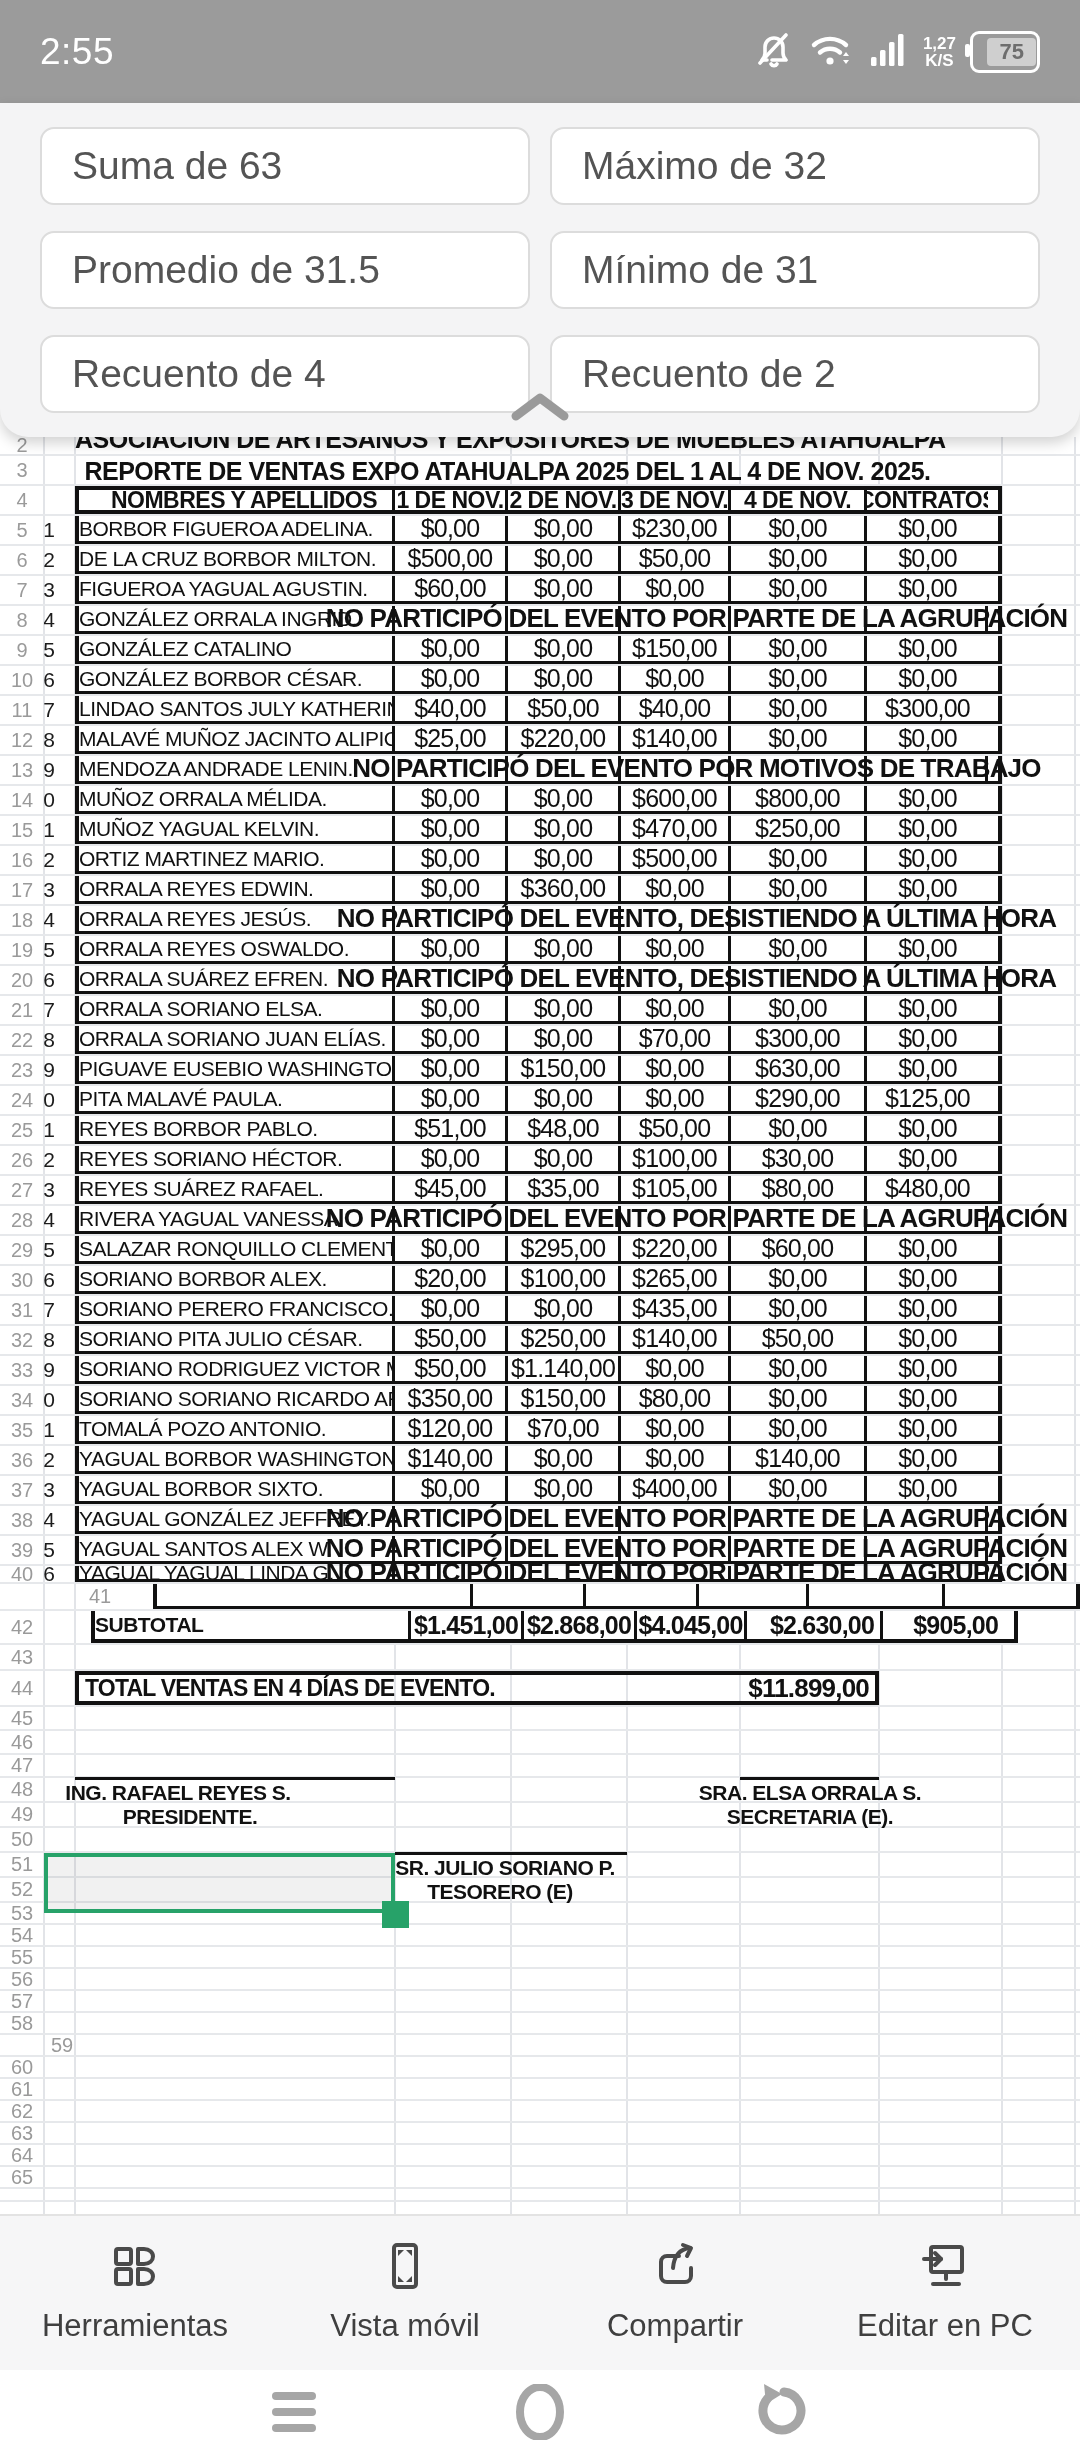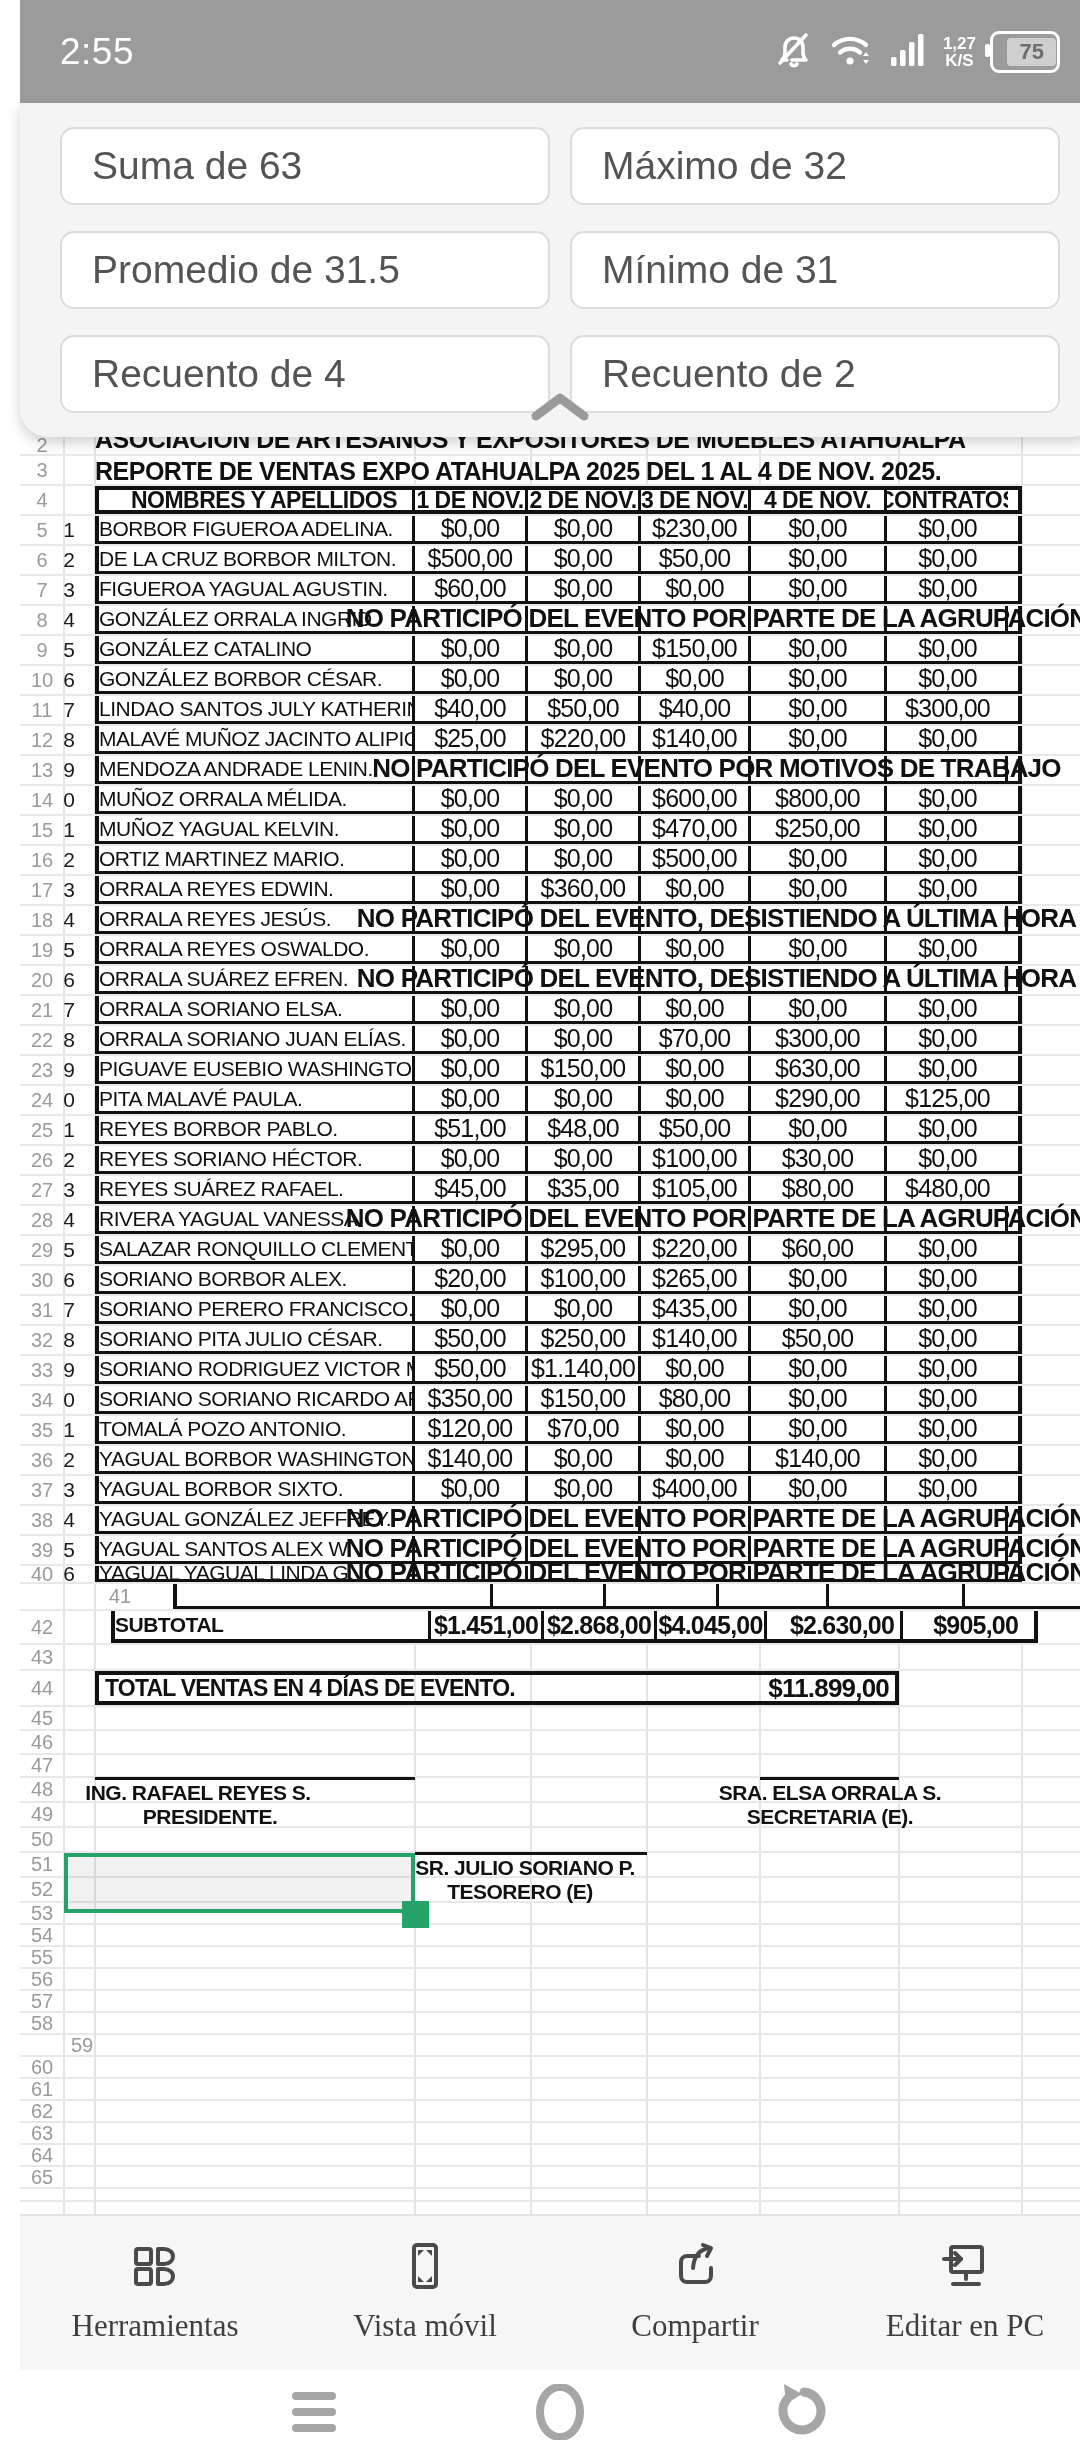--- a/index.html
+++ b/index.html
@@ -1,18 +1,18 @@
 <!DOCTYPE html>
 <html><head>
 <meta charset="utf-8">
 <style>
   html,body{margin:0;padding:0;}
   body{width:1080px;height:2460px;position:relative;overflow:hidden;background:#fff;
        font-family:"Liberation Sans",sans-serif;-webkit-font-smoothing:antialiased;}
-  #screen{position:absolute;inset:0;margin-left:20px;}
+  #screen{position:absolute;inset:0;}
 
   
   .status-bar{position:absolute;left:0;top:0;width:1080px;height:103px;background:#9b9b9b;
               display:flex;align-items:center;justify-content:space-between;padding:0 40px;box-sizing:border-box;}
   .sb-time{color:#fff;font-size:37px;font-weight:400;letter-spacing:.5px;}
   .sb-right{display:flex;align-items:center;gap:14px;}
   .kbs{color:#fff;font-size:17px;font-weight:700;line-height:17px;text-align:center;}
   .battery{position:relative;width:64px;height:36px;border:3px solid #fff;border-radius:9px;display:flex;align-items:center;justify-content:flex-end;}
   .battery .nub{position:absolute;left:-8px;top:10px;width:5px;height:13px;background:#fff;border-radius:2px;}
   .battery .fill{width:76%;height:28px;margin-right:1px;background:#cfcfcf;border-radius:4px;
@@ -36,38 +36,38 @@
   .tbl{flex:0 0 927px;display:flex;background:#fff;border-left:4px solid #111;border-right:4px solid #111;
        border-bottom:3px solid #111;box-sizing:border-box;position:relative;z-index:2;}
   .cell{display:flex;align-items:center;justify-content:center;box-sizing:border-box;border-right:3px solid #111;
         font-size:25px;color:#111;letter-spacing:-0.8px;white-space:nowrap;overflow:hidden;}
   .cell:last-child{border-right:none;}
   .c-name{width:316px;justify-content:flex-start;font-size:21px;letter-spacing:-0.5px;}
   .c-1{width:113px;}.c-2{width:113px;}.c-3{width:110px;}.c-4{width:136px;}.c-5{width:121px;}
   .hdr .cell{font-weight:700;font-size:23px;letter-spacing:-0.5px;}
   .note-overlay{position:absolute;left:316px;right:0;top:0;bottom:0;display:flex;align-items:center;justify-content:center;
                 font-weight:700;font-size:26px;letter-spacing:-0.8px;color:#111;z-index:3;white-space:nowrap;}
-  .titlerow{position:absolute;left:75px;width:865px;text-align:left;font-weight:700;font-size:25px;color:#111;
+  .titlerow{position:absolute;left:75px;width:865px;text-align:center;font-weight:700;font-size:25px;color:#111;
             letter-spacing:-0.5px;white-space:nowrap;z-index:2;}
   .right-align{justify-content:flex-end!important;padding-right:6px;}
   .bold{font-weight:700;}
   .total-box{flex:0 0 804px;display:flex;align-items:center;justify-content:space-between;border:4px solid #111;
              box-sizing:border-box;position:relative;z-index:2;padding:0 6px;}
   .total-box .lbl{font-weight:700;font-size:23px;letter-spacing:-0.8px;color:#111;white-space:nowrap;}
   .total-box .val{font-weight:700;font-size:26px;letter-spacing:-0.8px;color:#111;}
   .sig-line{position:absolute;height:3px;background:#111;top:-1px;z-index:2;}
   .sig-text{position:absolute;font-weight:700;font-size:21px;letter-spacing:-0.5px;color:#111;white-space:nowrap;
             transform:translateX(-50%);z-index:2;}
   #selection{position:absolute;left:44px;top:1416px;width:351px;height:60px;border:4px solid #27a269;
              background:rgba(120,120,120,.10);box-sizing:border-box;z-index:5;}
   #sel-handle{position:absolute;left:382px;top:1464px;width:27px;height:27px;background:#27a269;z-index:6;}
 
   
   .toolbar{position:absolute;left:0;top:2214px;width:1080px;height:154px;background:#f6f6f7;border-top:2px solid #e3e3e3;
-           display:flex;align-items:center;justify-content:space-around;z-index:10;font-family:Liberation Serif, serif;}
+           display:flex;align-items:center;justify-content:space-around;z-index:10;}
   .tb-item{display:flex;flex-direction:column;align-items:center;gap:14px;width:250px;}
   .tb-item .lbl{font-size:31px;color:#3f3f3f;white-space:nowrap;}
 
   
   .navbar{position:absolute;left:0;top:2368px;width:1080px;height:92px;background:#fff;display:flex;
           align-items:center;justify-content:space-around;padding:0 180px;box-sizing:border-box;}
 </style>
 </head>
 <body>
 

